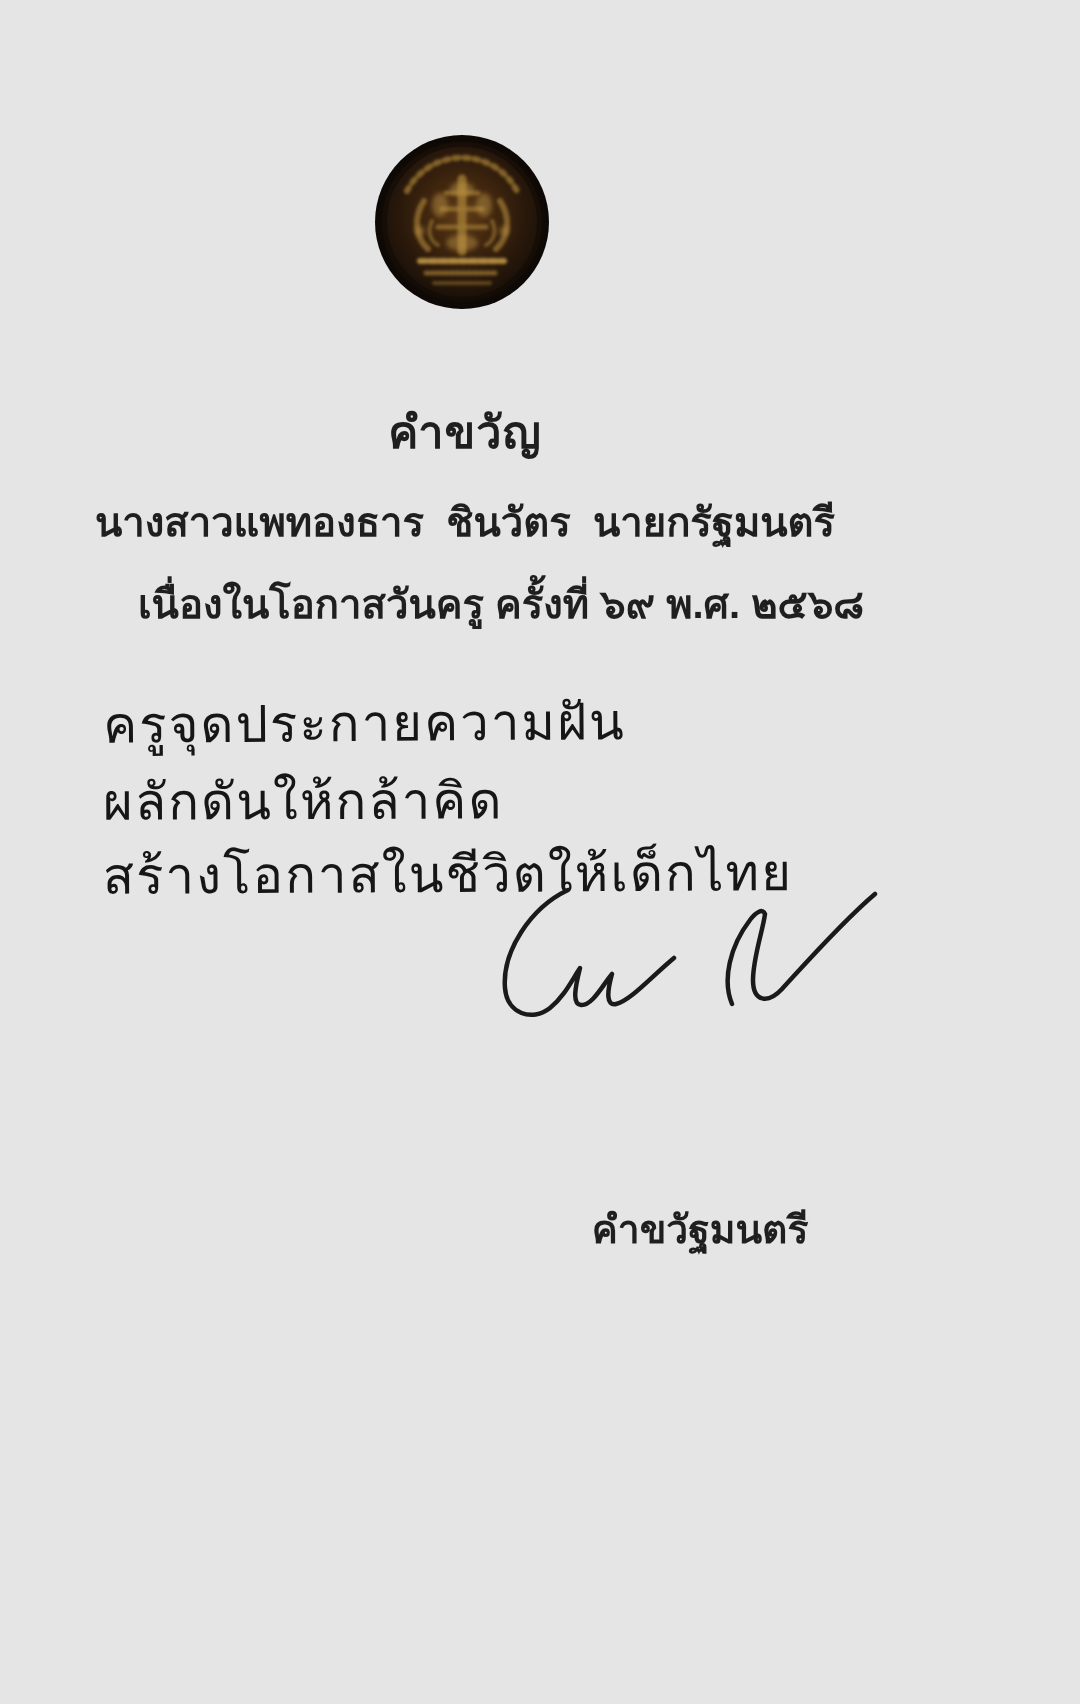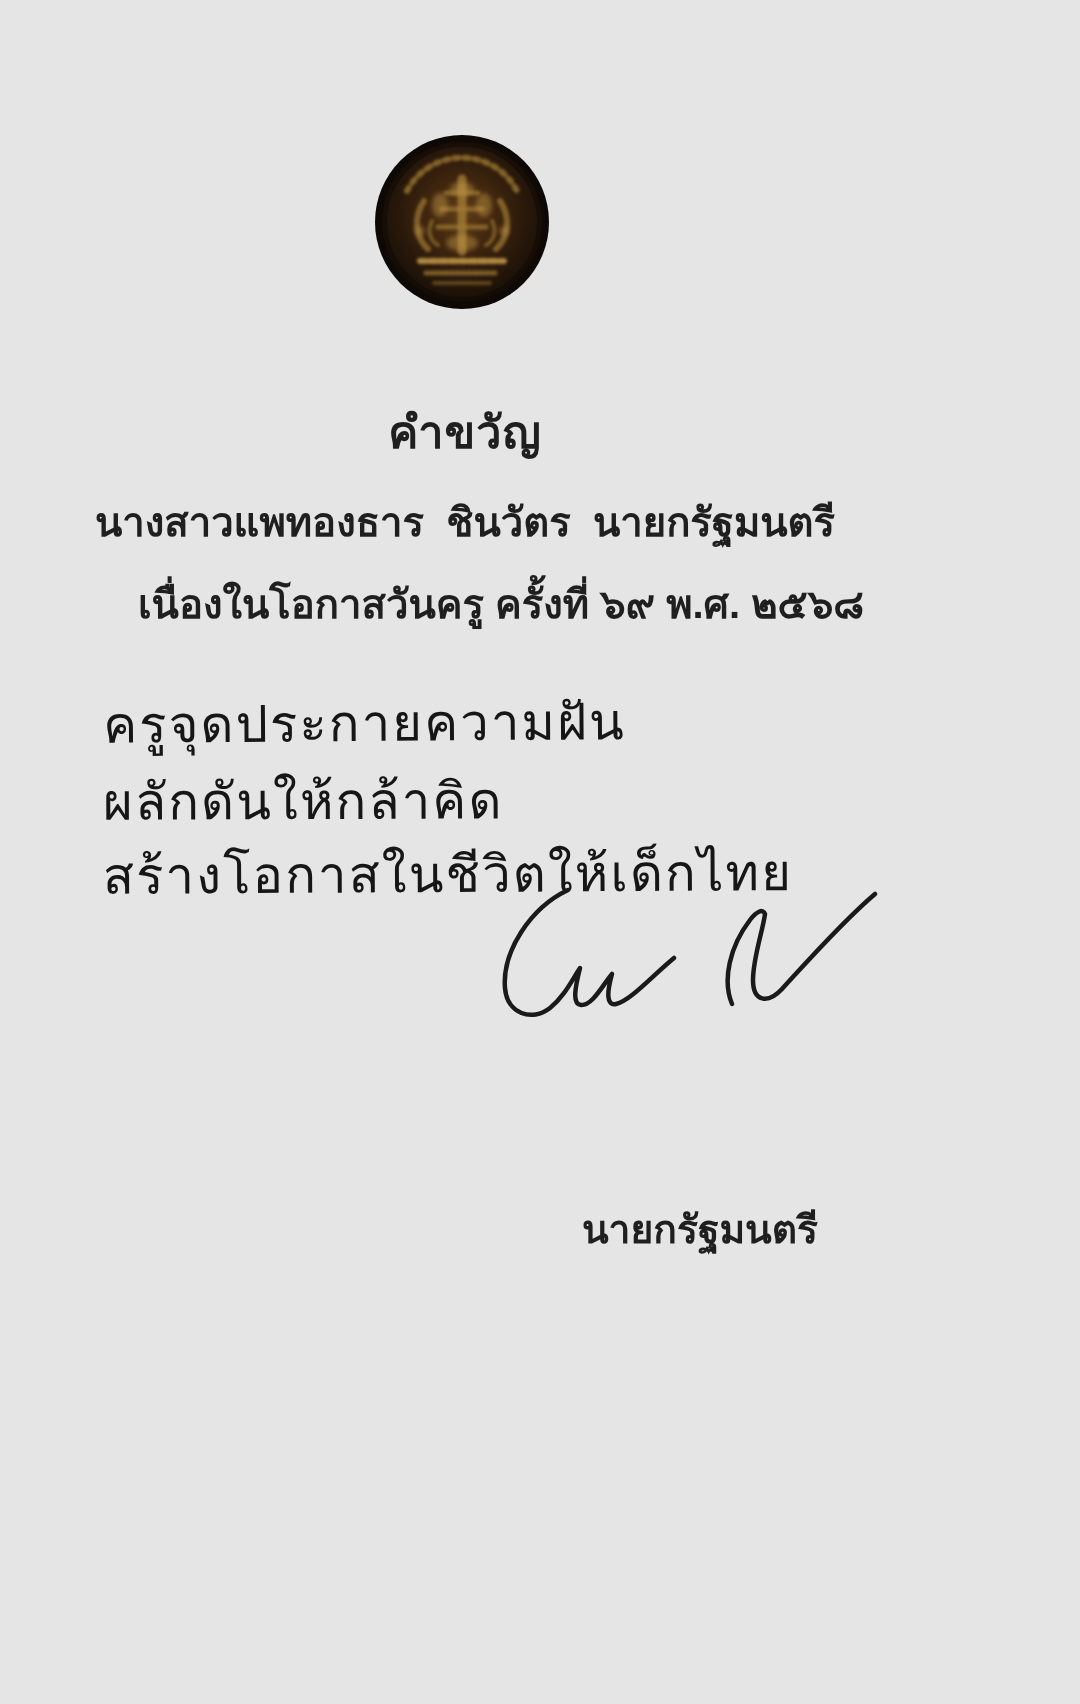--- a/index.html
+++ b/index.html
@@ -174,15 +174,15 @@
                  C272,98 280,64 300,38
                  C306,30 313,26 315,32
                  C313,48 303,76 303,98
                  C303,120 318,122 332,107
                  C355,82 392,40 425,12"></path>
       </g>
     </svg>
   </div>
 
 
-  <div class="signer-position centered-line">นายกรัฐมนตรี</div>
+  <div class="signer-position centered-line">คำขวัฐมนตรี</div>
 
 </div>
 
 </body></html>

